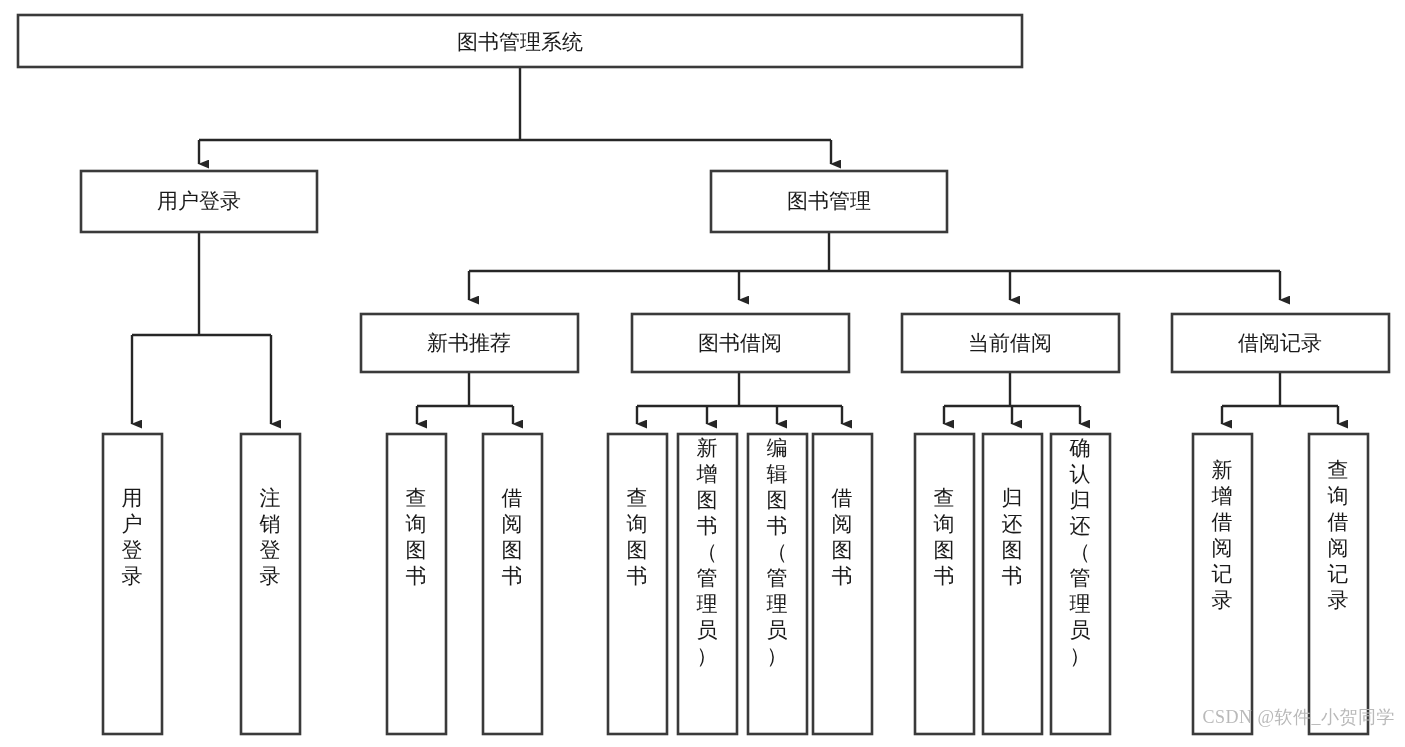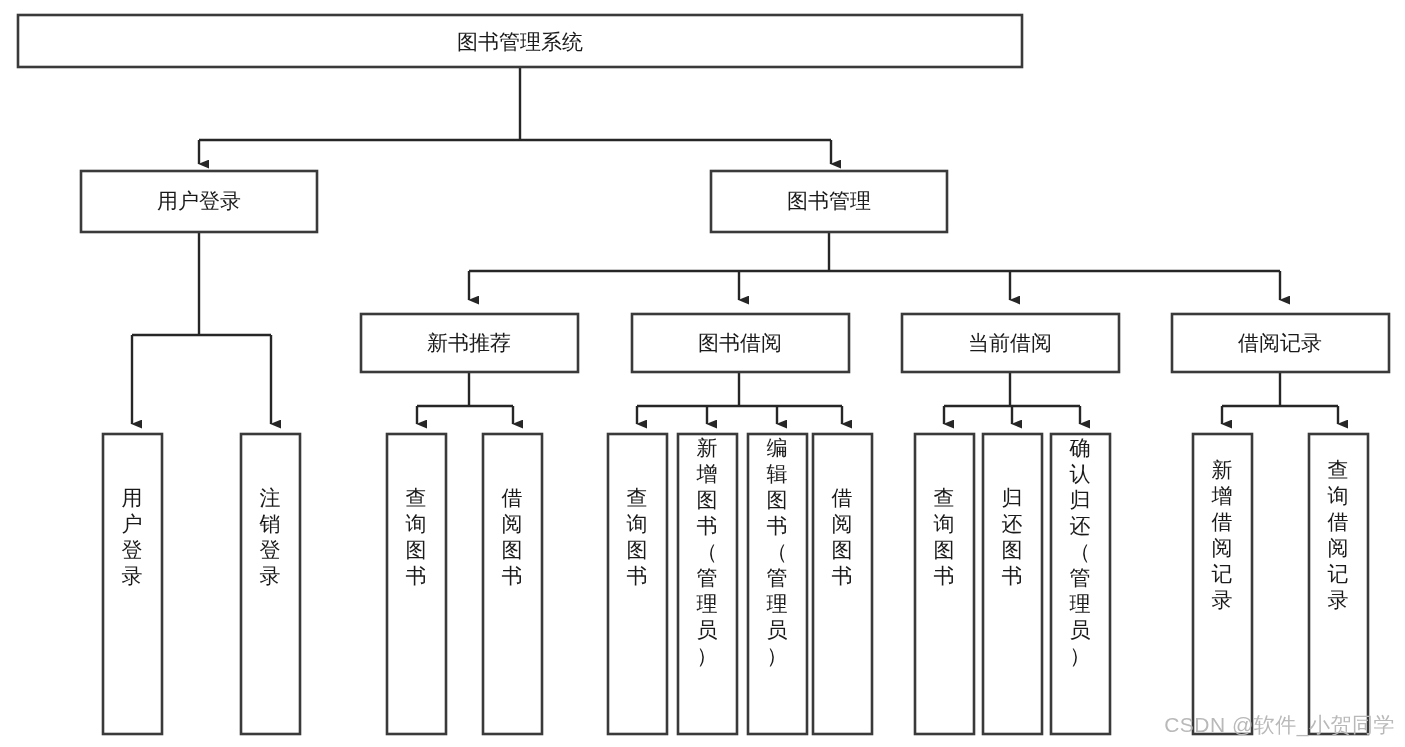--- a/index.html
+++ b/index.html
@@ -44,23 +44,23 @@
     text-anchor: middle;
   }
   .connector {
     stroke: #262626;
     stroke-width: 2.4;
     fill: none;
   }
   .watermark-text {
     position: absolute;
     right: 10px;
-    bottom: 8px;
-    font-family: Liberation Sans, sans-serif;
-    font-size: 21px;
+    bottom: 18px;
+    font-family: Liberation Serif, serif;
+    font-size: 18px;
     color: #b9b9b9;
     white-space: nowrap;
     letter-spacing: 0.5px;
   }
 </style>
 </head>
 <body>
 
 <div id="diagram-root">
 

